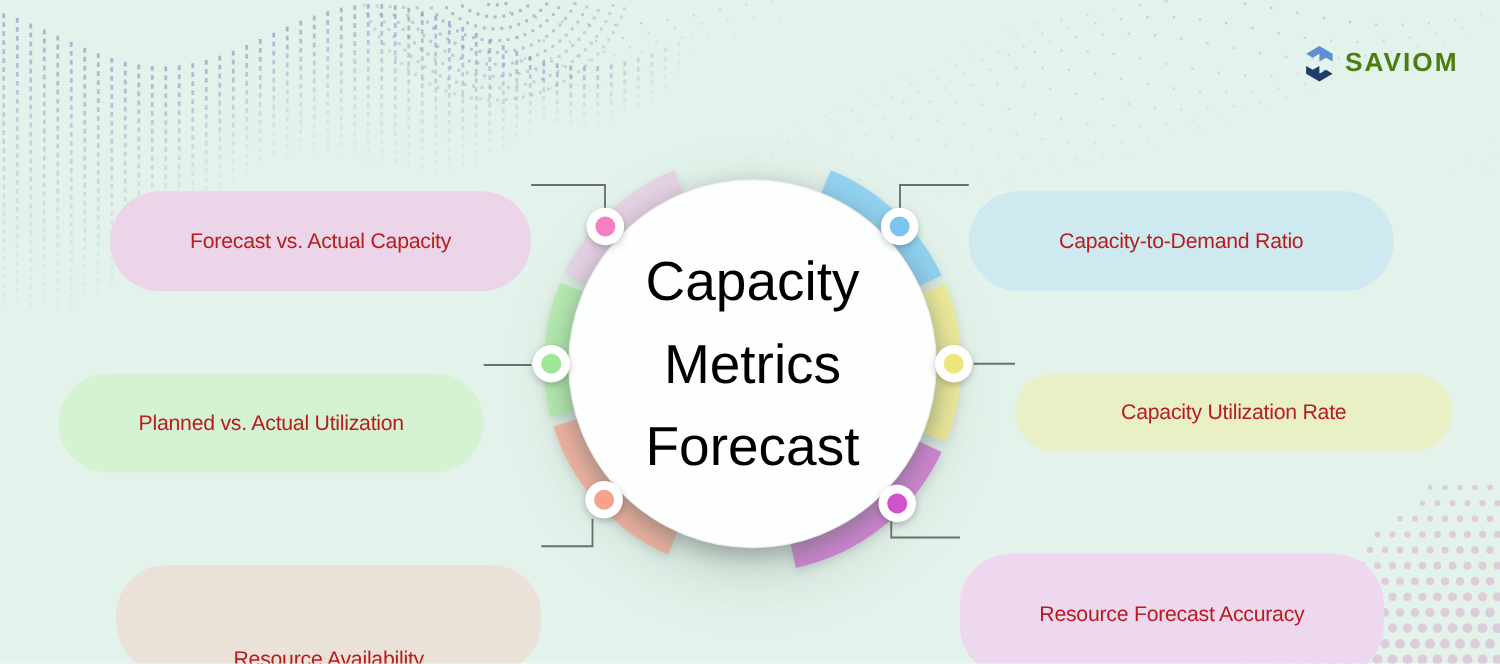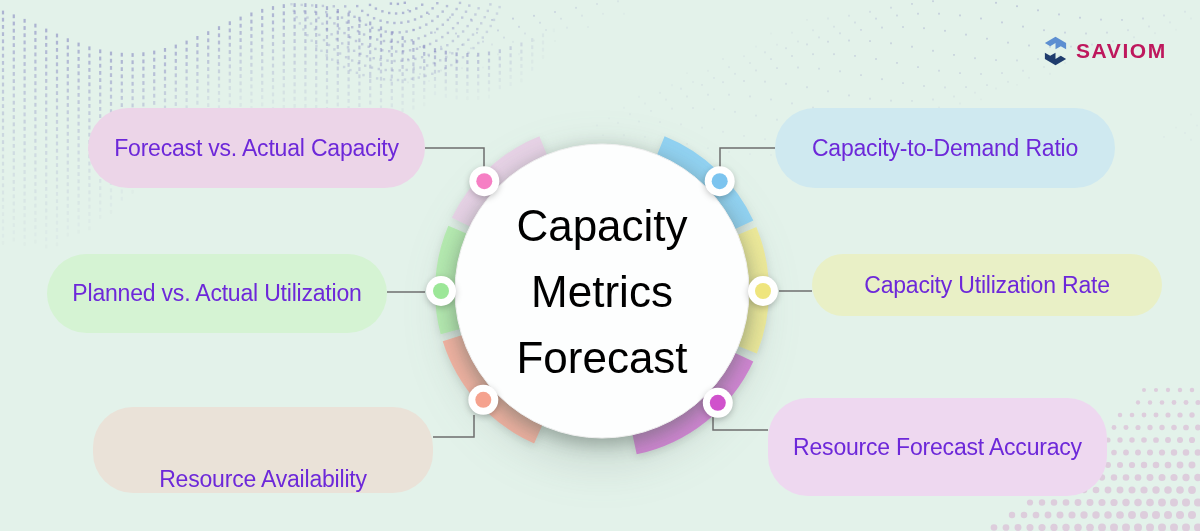--- a/index.html
+++ b/index.html
@@ -15,24 +15,25 @@
   #diagram{z-index:2;}
   .hub{filter:drop-shadow(0 6px 9px rgba(84,100,92,.45)) drop-shadow(0 16px 24px rgba(84,100,92,.22));}
   #arc-ring{filter:drop-shadow(0 3px 4px rgba(0,0,0,.10));}
   #dots circle.ring{filter:drop-shadow(0 2px 3px rgba(0,0,0,.22));}
 
   .pill{
     position:absolute;
     display:flex;align-items:center;justify-content:center;
     border-radius:40px;
     height:80px;
-    font-size:23px;letter-spacing:-0.2px;
-    color:#6d28d9;
+    font-size:17px;letter-spacing:-0.2px;
+    color:#b91c1c;
     white-space:nowrap;
     z-index:3;
+    margin-top:45px;
   }
   .p0{left:88px;  top:108px; width:337px;}
   .p1{left:47px;  top:254px; width:340px; height:79px;}
   .p2{left:93px;  top:407px; width:340px; height:86px;align-items:flex-end;}
   .p3{left:775px; top:108px; width:340px;justify-content:center;}
   .p4{left:812px; top:254px; width:350px; height:62px;}
   .p5{left:768px; top:398px; width:339px; height:98px;}
 
   .hub-title{
     position:absolute;left:452px;top:202px;width:300px;height:180px;
@@ -1560,16 +1561,16 @@
   </div>
   <div class="pill p5" style="background: rgb(238, 216, 240);">
     <span>Resource Forecast Accuracy</span>
   </div>
 
   <div class="logo">
     <svg width="23" height="30" viewBox="0 0 26 32">
       <path id="logo-top" d="M13 0 L25 7 V14 L19 10.5 L13 14 L13 7 L7 10.5 L1 7 Z" fill="#5d8fd1"></path>
       <path id="logo-bottom" d="M13 32 L1 25 V18 L7 21.5 L13 18 L13 25 L19 21.5 L25 25 Z" fill="#1f3c6d"></path>
     </svg>
-    <span class="logo-text" style="color: #be185d;">SAVIOM</span>
+    <span class="logo-text" style="color: #4d7c0f;">SAVIOM</span>
   </div>
 
 </div>
 
 </body></html>

